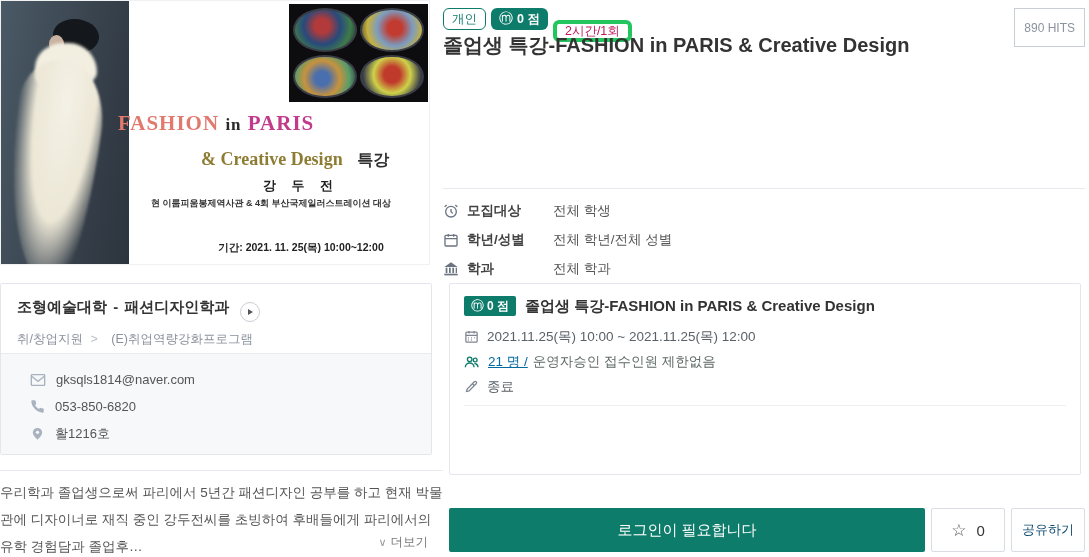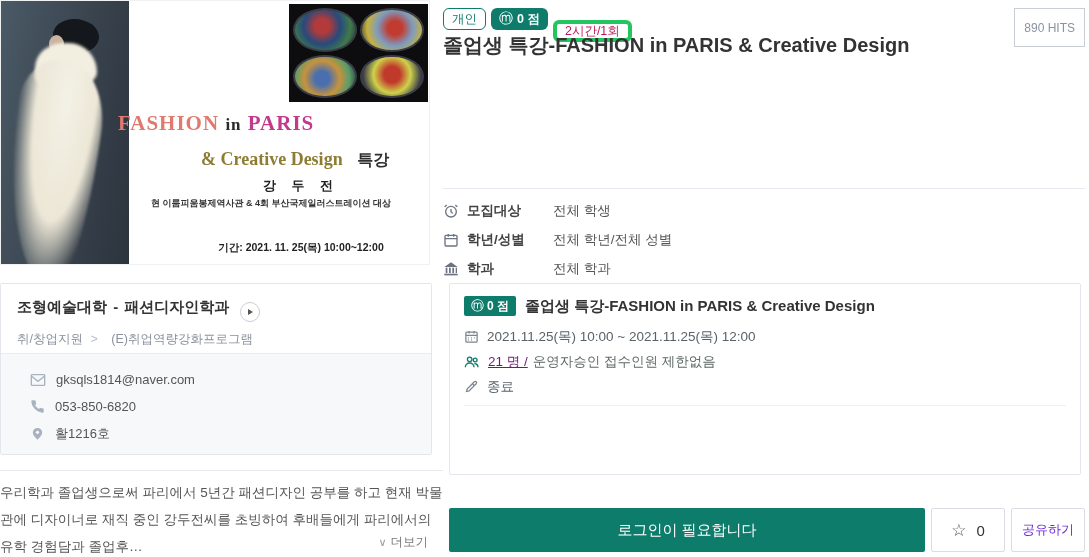--- a/index.html
+++ b/index.html
@@ -83,34 +83,34 @@
   
   .sched-card { left:449px; top:283px; width:632px; height:192px; border:1px solid #e3e6ec; border-radius:2px; background:#fff; cursor:pointer; }
   .sched-inner { padding:12px 14px 0 14px; }
   .sched-head { display:flex; align-items:center; margin-bottom:8px; }
   .sched-badge { display:inline-flex; align-items:center; height:20px; padding:0 7px; background:#0e7c6b; color:#fff;
     font-size:12px; font-weight:bold; border-radius:2px; margin-right:9px; }
   .sched-badge .m-ic { font-weight:normal; font-size:13px; margin-right:3px; }
   .sched-title { font-size:15px; font-weight:bold; color:#333; }
   .sched-row { display:flex; align-items:center; height:25px; font-size:13.5px; color:#5a6268; }
   .sched-row .ic { margin-right:8px; color:#7d8590; }
-  .cap-count { color:#701a75; margin-right:5px;text-decoration:underline; }
+  .cap-count { color:#0369a1; margin-right:5px;text-decoration:underline; }
   .cap-text { color:#5f6a66; }
   .sched-sep { margin:6px 0 0 0; border-top:1px solid #eef0f3; }
 
   
   .login-btn { left:449px; top:508px; width:476px; height:44px; background:#0e7c6b; color:#fff; border:none;
     font-size:15px; border-radius:2px; cursor:pointer; display:flex; align-items:center; justify-content:center;
     font-family:inherit; }
   .fav-btn { left:931px; top:508px; width:74px; height:44px; background:#fff; border:1px solid #d9dde3; border-radius:2px;
     cursor:pointer; display:flex; align-items:center; justify-content:center; gap:10px; font-family:inherit; }
   .fav-btn .star { font-size:17px; color:#555; }
   .fav-btn .cnt { font-size:15px; color:#333; }
   .share-btn { left:1011px; top:508px; width:74px; height:44px; background:#fff; border:1px solid #d9dde3; border-radius:2px;
-    cursor:pointer; font-size:13px; color:#6d28d9; display:flex; align-items:center; justify-content:center; font-family:inherit; }
+    cursor:pointer; font-size:13px; color:#0c4a6e; display:flex; align-items:center; justify-content:center; font-family:inherit; }
 </style>
 </head>
 <body>
 
 <div class="page">
 
   <div class="abs poster">
     <div class="poster-photo">
       <div class="hair"></div>
       <div class="face"></div>

